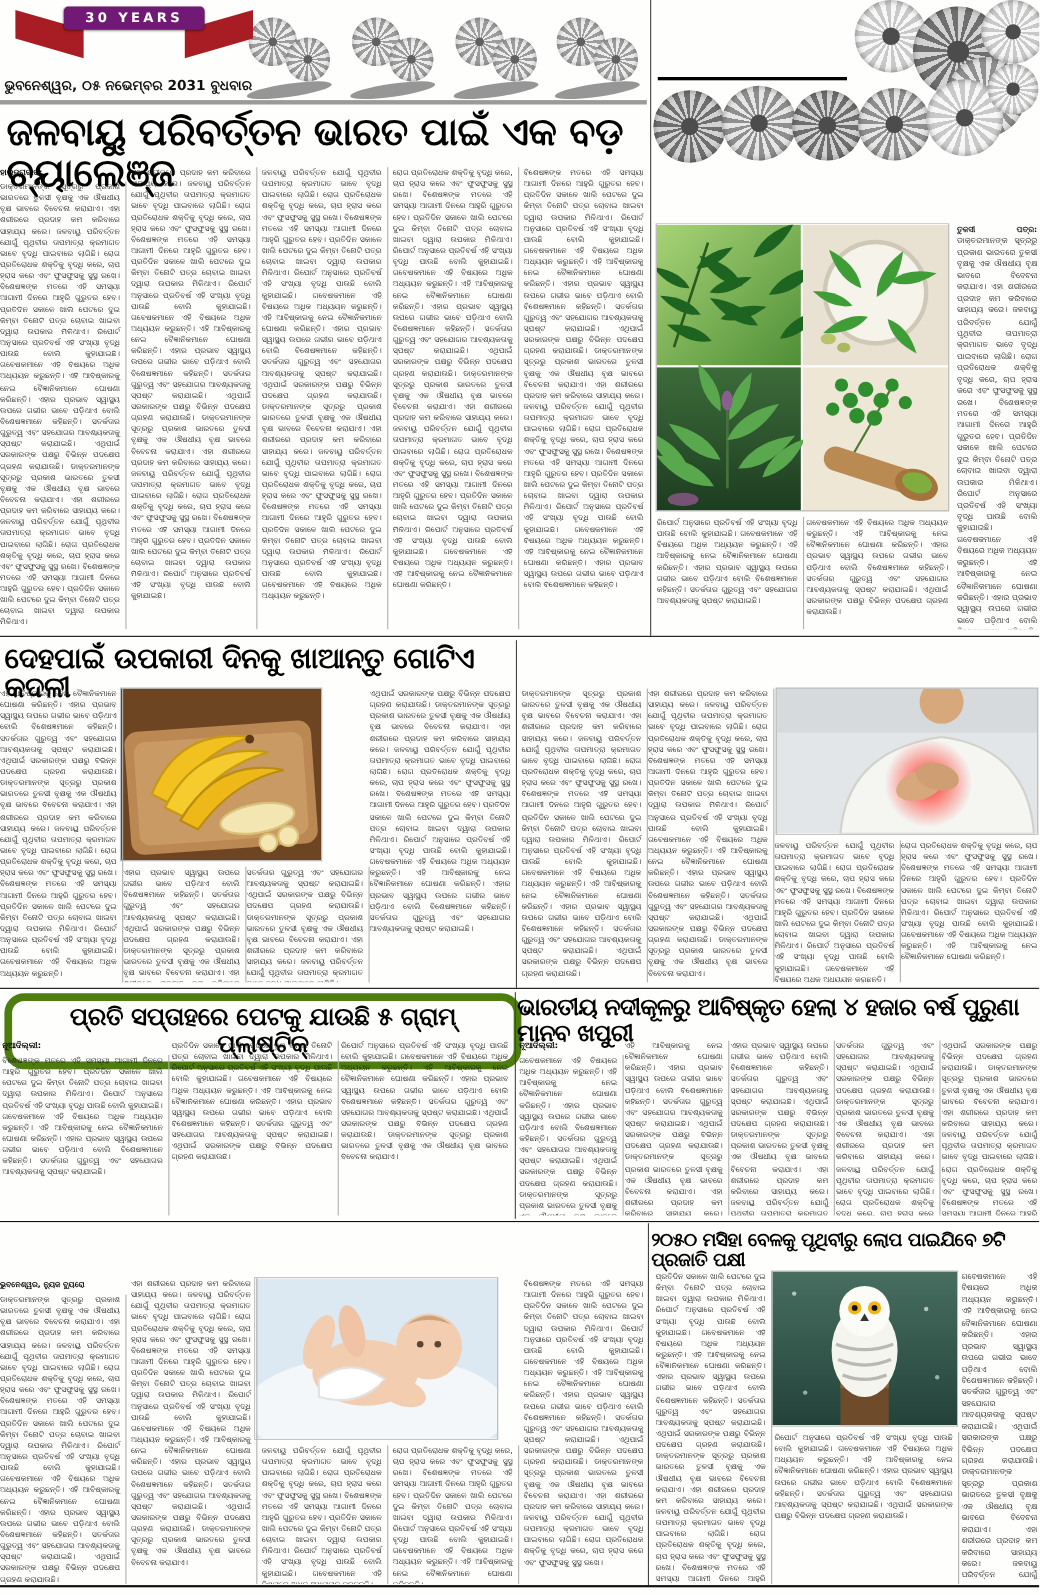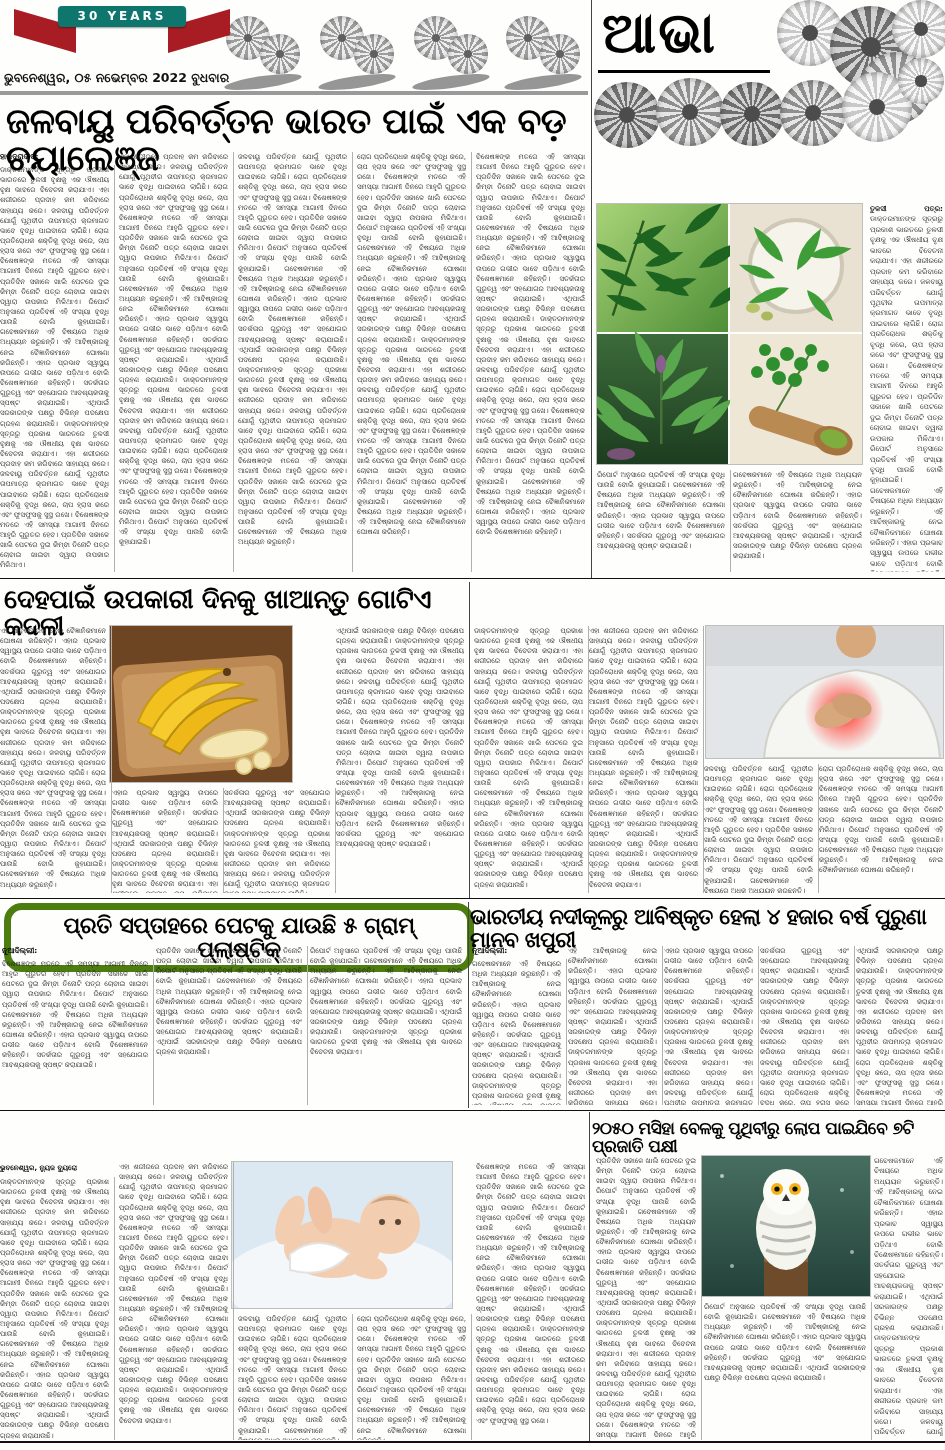--- a/index.html
+++ b/index.html
@@ -3,21 +3,21 @@
 <meta charset="utf-8">
 <style>
   html,body{margin:0;padding:0;background:#ffffff;}
   .page{position:relative;width:945px;height:1450px;background:#fefefc;overflow:hidden;
         font-family:"DejaVu Sans",sans-serif;color:#161616;}
   
   .hrule{position:absolute;background:#9a9a9a;}
   .hrule.black{background:#111;}
   .vrule{position:absolute;background:#444;width:1px;}
   
-  .ribbon-band{position:absolute;left:58px;top:6px;width:128px;height:21px;background:#0f766e;
+  .ribbon-band{position:absolute;left:58px;top:6px;width:128px;height:21px;background:#701a75;
       border-radius:4px;color:#fff;font-weight:bold;font-size:12px;letter-spacing:3px;
       text-align:center;line-height:21px;box-shadow:0 1px 2px rgba(0,0,0,.4);z-index:3;}
   .ribbon-tail{position:absolute;top:18px;width:62px;height:26px;background:#a81d23;z-index:1;}
   .ribbon-tail.l{left:14px;transform:skewY(16deg);}
   .ribbon-tail.r{left:168px;transform:skewY(-16deg);}
   .logo{position:absolute;left:28px;top:30px;width:200px;z-index:4;font-family:"DejaVu Serif",serif;
       font-style:italic;font-weight:bold;font-size:27px;color:#0c0c0c;white-space:nowrap;}
   .dateline{position:absolute;left:4px;top:70px;width:240px;font-size:12.5px;font-weight:bold;color:#111;}
   .lily{position:absolute;top:12px;width:92px;height:78px;}
   .lily .bloom{position:absolute;border-radius:50%;
@@ -58,21 +58,21 @@
 <body>
 
 <div class="page">
 
   <div style="position:absolute;left:0;top:0;width:590px;height:95px;">
     <div style="position:absolute;left:0;top:0;width:230px;height:90px;">
       <div class="ribbon-tail l"></div>
       <div class="ribbon-tail r"></div>
       <div class="ribbon-band">30 YEARS</div>
     </div>
-    <div class="dateline">ଭୁବନେଶ୍ୱର, ୦୫ ନଭେମ୍ବର 2022 ବୁଧବାର</div>
+    <div class="dateline">ଭୁବନେଶ୍ୱର, ୦୫ ନଭେମ୍ବର 2031 ବୁଧବାର</div>
 
     <div class="lily" style="left:218px;">
       <div class="bloom" style="left:8px;top:4px;width:44px;height:44px;"></div>
       <div class="bloom" style="left:42px;top:22px;width:40px;height:40px;"></div>
       <div class="leafbar"></div>
     </div>
     <div class="lily" style="left:312px;">
       <div class="bloom" style="left:8px;top:4px;width:44px;height:44px;"></div>
       <div class="bloom" style="left:42px;top:22px;width:40px;height:40px;"></div>
       <div class="leafbar"></div>
@@ -85,21 +85,20 @@
     <div class="lily" style="left:498px;">
       <div class="bloom" style="left:8px;top:4px;width:44px;height:44px;"></div>
       <div class="bloom" style="left:42px;top:22px;width:40px;height:40px;"></div>
       <div class="leafbar"></div>
     </div>
     <div class="hrule" style="left:0;top:91px;width:588px;height:4px;"></div>
   </div>
 
   <div style="position:absolute;left:592px;top:0;width:353px;height:152px;">
 
-    <div class="section-title" style="left:10px;">ଆଭା</div>
     <div class="section-underline" style="left:6px;"></div>
     <div style="position:absolute;inset:0;">
       <div class="daisy lite" style="left:185px;top:0px;width:66px;height:66px;"></div>
       <div class="daisy dark" style="left:238px;top:6px;width:82px;height:82px;"></div>
       <div class="daisy lite" style="left:300px;top:0px;width:58px;height:58px;"></div>
       <div class="daisy" style="left:268px;top:52px;width:72px;height:72px;"></div>
       <div class="daisy dark" style="left:2px;top:82px;width:66px;height:66px;"></div>
       <div class="daisy" style="left:64px;top:78px;width:68px;height:68px;"></div>
       <div class="daisy dark" style="left:128px;top:82px;width:64px;height:64px;"></div>
       <div class="daisy" style="left:188px;top:80px;width:66px;height:66px;"></div>

